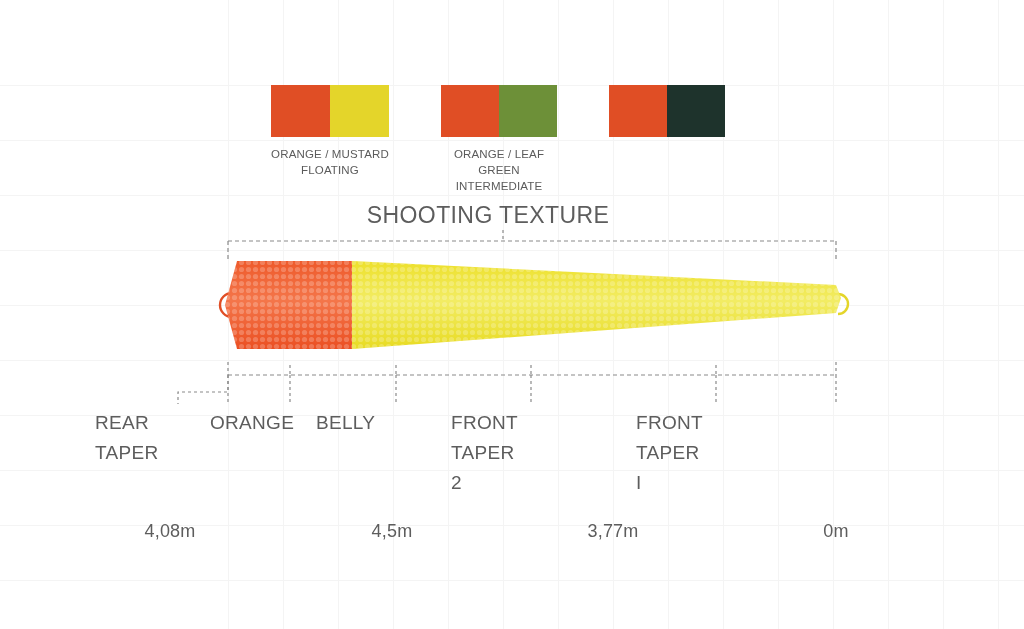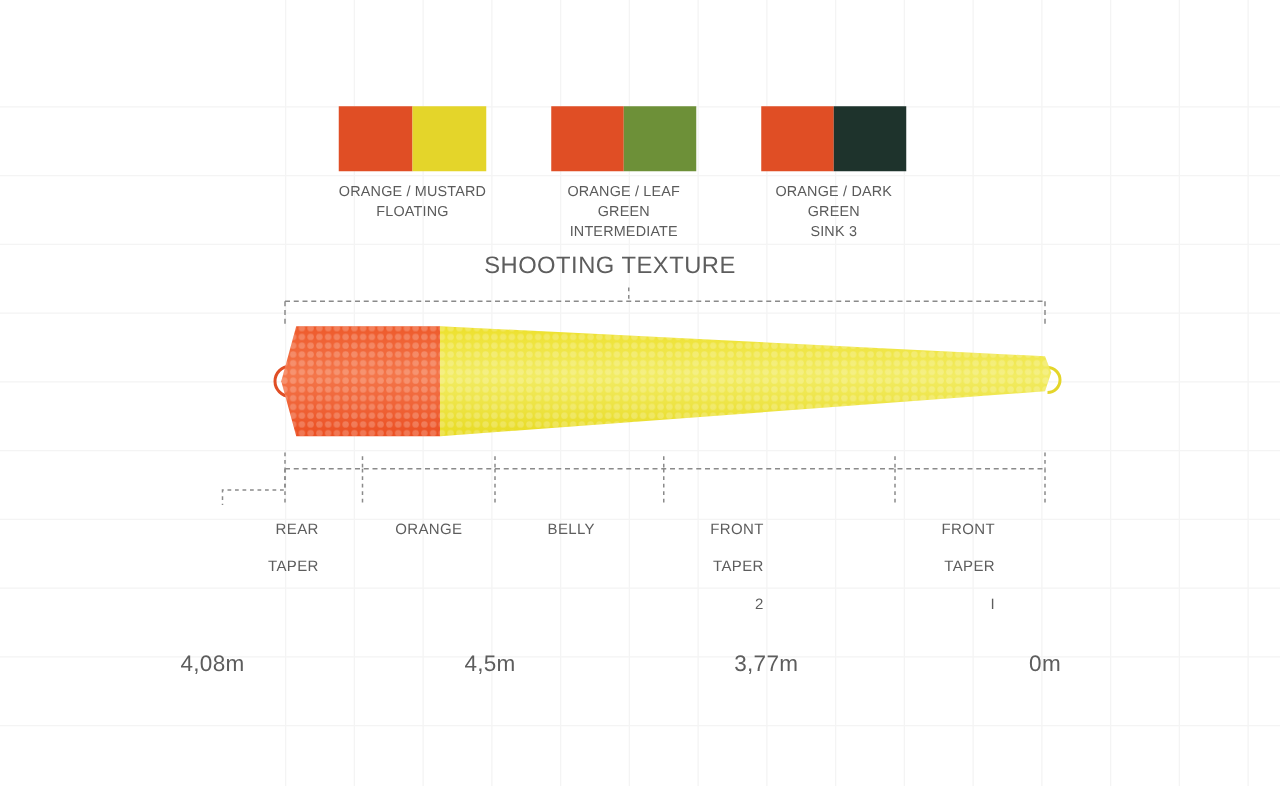--- a/index.html
+++ b/index.html
@@ -72,37 +72,37 @@
     white-space: pre-line;
   }
 
   
   #shooting-texture-label {
     position: absolute;
     top: 202px;
     left: 0;
     width: 976px;
     text-align: center;
-    font-size: 19px;
+    font-size: 23px;
     letter-spacing: 0.4px;
     color: #5d5d5d;
   }
 
   
   #line-diagram {
     position: absolute;
     top: 0;
     left: 0;
   }
 
   
   .section-label {
     position: absolute;
-    text-align: right;
-    font-size: 12px;
+    text-align: left;
+    font-size: 19px;
     line-height: 30px;
     letter-spacing: 0.3px;
     color: #5d5d5d;
     white-space: pre-line;
   }
 
   
   .dist-label {
     position: absolute;
     text-align: center;
@@ -159,22 +159,20 @@
           <div class="swatch-half" style="background: rgb(228, 213, 42);"></div>
         </div>
         <div class="swatch-caption">ORANGE / MUSTARD
 FLOATING</div>
       </div>
       <div class="swatch-group" style="left: 609px; width: 116px;">
         <div class="swatch">
           <div class="swatch-half" style="background: rgb(224, 78, 37);"></div>
           <div class="swatch-half" style="background: rgb(30, 51, 44);"></div>
         </div>
-        <div class="swatch-caption">ORANGE / DARK GREEN
-SINK 3</div>
       </div>
     </div>
 
   <div id="shooting-texture-label">SHOOTING TEXTURE</div>
 
   <svg id="line-diagram" width="1024" height="629" viewBox="0 0 1024 629">
     <defs>
 
       <pattern id="dots" width="7" height="7" patternUnits="userSpaceOnUse">
         <circle cx="3.5" cy="3.5" r="2.6" fill="#ffffff" fill-opacity="0.22"></circle>

